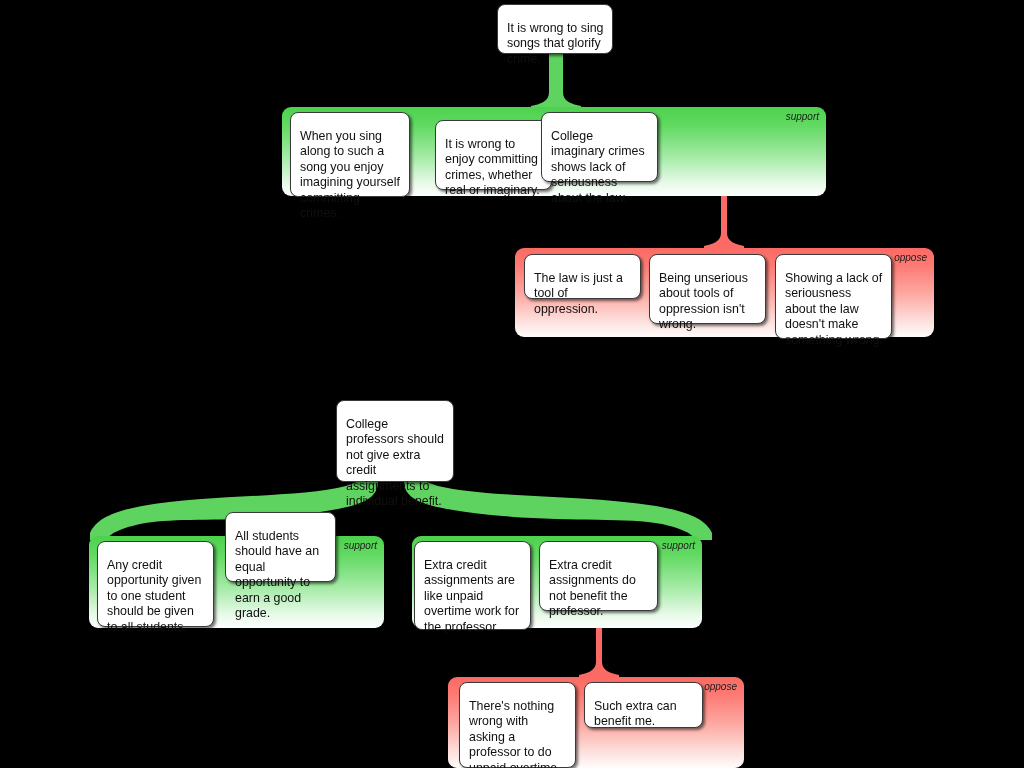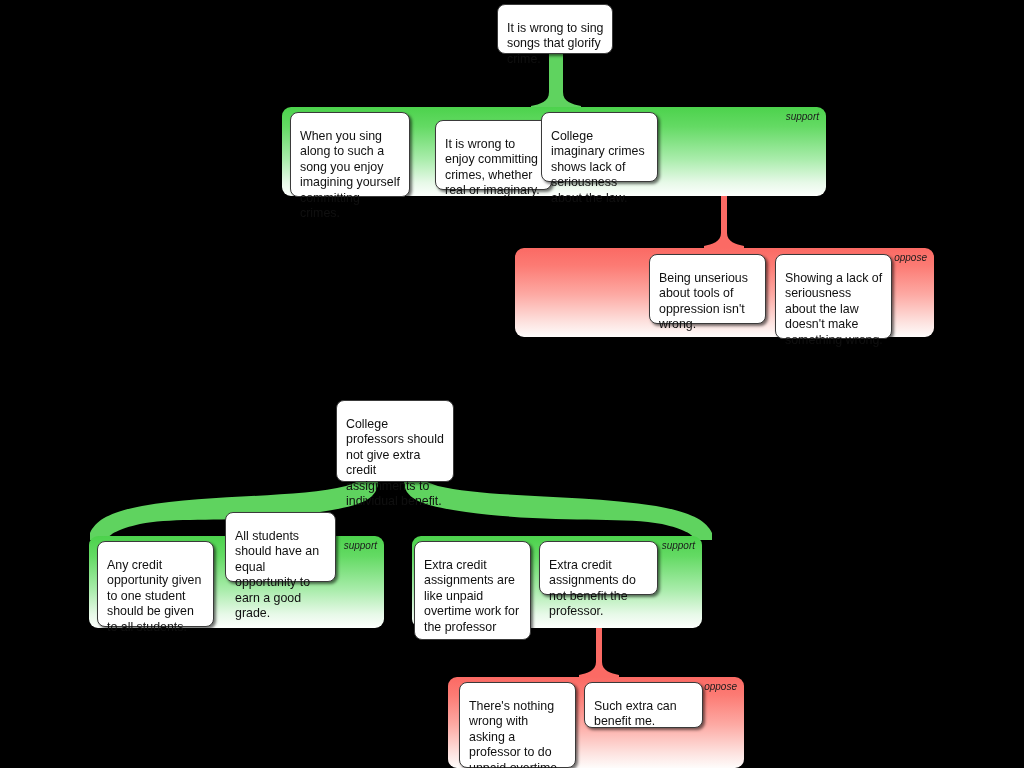--- a/index.html
+++ b/index.html
@@ -105,20 +105,23 @@
     <span>It is wrong to enjoy committing crimes, whether real or imaginary.</span>
   </div>
   <div class="node" style="left:541px;top:112px;width:117px;height:70px;">
     <span>College imaginary crimes shows lack of seriousness about the law.</span>
   </div>
 
   <div class="band oppose" style="left:515px;top:248px;width:419px;height:89px;">
     <span class="band-label">oppose</span>
   </div>
 
+  <div class="node" style="left:524px;top:254px;width:117px;height:45px;">
+    <span>The law is just a tool of oppression.</span>
+  </div>
   <div class="node" style="left:649px;top:254px;width:117px;height:70px;">
     <span>Being unserious about tools of oppression isn't wrong.</span>
   </div>
   <div class="node" style="left:775px;top:254px;width:117px;height:85px;">
     <span>Showing a lack of seriousness about the law doesn't make something wrong.</span>
   </div>
 
   <div class="node root" style="left:336px;top:400px;width:118px;height:82px;">
     <span>College professors should not give extra credit assignments to individual benefit.</span>
   </div>
@@ -131,24 +134,24 @@
     <span>Any credit opportunity given to one student should be given to all students.</span>
   </div>
   <div class="node" style="left:225px;top:512px;width:111px;height:70px;">
     <span>All students should have an equal opportunity to earn a good grade.</span>
   </div>
 
   <div class="band support" style="left:412px;top:536px;width:290px;height:92px;">
     <span class="band-label">support</span>
   </div>
 
-  <div class="node" style="left:414px;top:541px;width:117px;height:99px;">
+  <div class="node" style="left:414px;top:541px;width:117px;height:89px;">
     <span>Extra credit assignments are like unpaid overtime work for the professor</span>
   </div>
-  <div class="node" style="left:539px;top:541px;width:119px;height:54px;">
+  <div class="node" style="left:539px;top:541px;width:119px;height:70px;">
     <span>Extra credit assignments do not benefit the professor.</span>
   </div>
 
   <div class="band oppose" style="left:448px;top:677px;width:296px;height:91px;">
     <span class="band-label">oppose</span>
   </div>
 
   <div class="node" style="left:459px;top:682px;width:117px;height:86px;">
     <span>There's nothing wrong with asking a professor to do unpaid overtime work.</span>
   </div>

